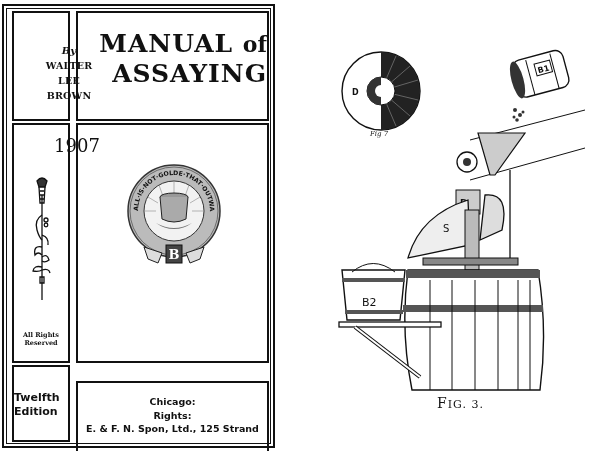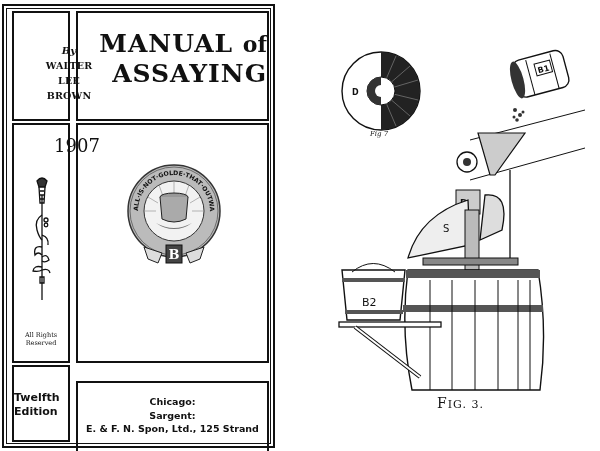--- a/index.html
+++ b/index.html
@@ -21,21 +21,21 @@
 
     .author-block { position: absolute; top: 30px; width: 100%; text-align: center; font-family: "DejaVu Serif", serif; font-weight: bold; font-size: 9.5px; line-height: 15px; letter-spacing: 0.2px; margin-left: 28px; }
     .author-by { font-style: italic; font-size: 10px; }
 
     .title-main { position: absolute; top: 16px; left: 0; width: 100%; text-align: right; font-family: "DejaVu Serif", serif; font-weight: bold; font-size: 25px; line-height: 30px; letter-spacing: 1px; }
     .title-main .of { font-size: 22px; letter-spacing: 0; }
     .title-sub { position: absolute; top: 88px; width: 100%; text-align: center; font-family: "DejaVu Sans", sans-serif; font-weight: bold; font-size: 11px; }
 
     .year { position: absolute; top: 10px; width: 100%; text-align: center; font-family: "DejaVu Serif", serif; font-size: 18px; margin-left: 36px; }
     .flower { position: absolute; left: 17px; top: 50px; }
-    .rights { position: absolute; top: 206px; width: 100%; text-align: center; font-weight: normal; font-size: 6.5px; line-height: 8px; }
+    .rights { position: absolute; top: 206px; width: 100%; text-align: center; font-weight: bold; font-size: 6.5px; line-height: 8px; }
 
     .edition { position: absolute; top: 24px; width: 100%; text-align: left; font-family: "DejaVu Sans", sans-serif; font-weight: bold; font-size: 11px; line-height: 14px; }
 
     .emblem { position: absolute; left: 46px; top: 34px; }
 
     .pub { position: absolute; top: 12px; width: 100%; text-align: center; font-family: "DejaVu Sans", sans-serif; font-weight: bold; font-size: 9.5px; line-height: 13.5px; }
 
     
     .illustration { position: absolute; left: 330px; top: 40px; width: 270px; height: 411px; }
     .fig-caption { position: absolute; left: 437px; top: 395px; font-family: "DejaVu Serif", serif; font-size: 11px; letter-spacing: 1px; }
@@ -122,21 +122,21 @@
   <div class="cell c-edition">
     <div class="edition">
       <div>Twelfth</div>
       <div>Edition</div>
     </div>
   </div>
 
   <div class="cell c-pub">
     <div class="pub">
       <div>Chicago:</div>
-      <div>Sargent:</div>
+      <div>Rights:</div>
       <div>E. &amp; F. N. Spon, Ltd., 125 Strand</div>
     </div>
   </div>
 </div>
 
 <svg class="illustration" width="270" height="411" viewBox="330 40 270 411">
 
   <g>
     <circle cx="381" cy="91" r="39" fill="#fff" stroke="#111" stroke-width="1.4"></circle>
     <path d="M381 52 A39 39 0 0 1 381 130 Z" fill="#222"></path>

